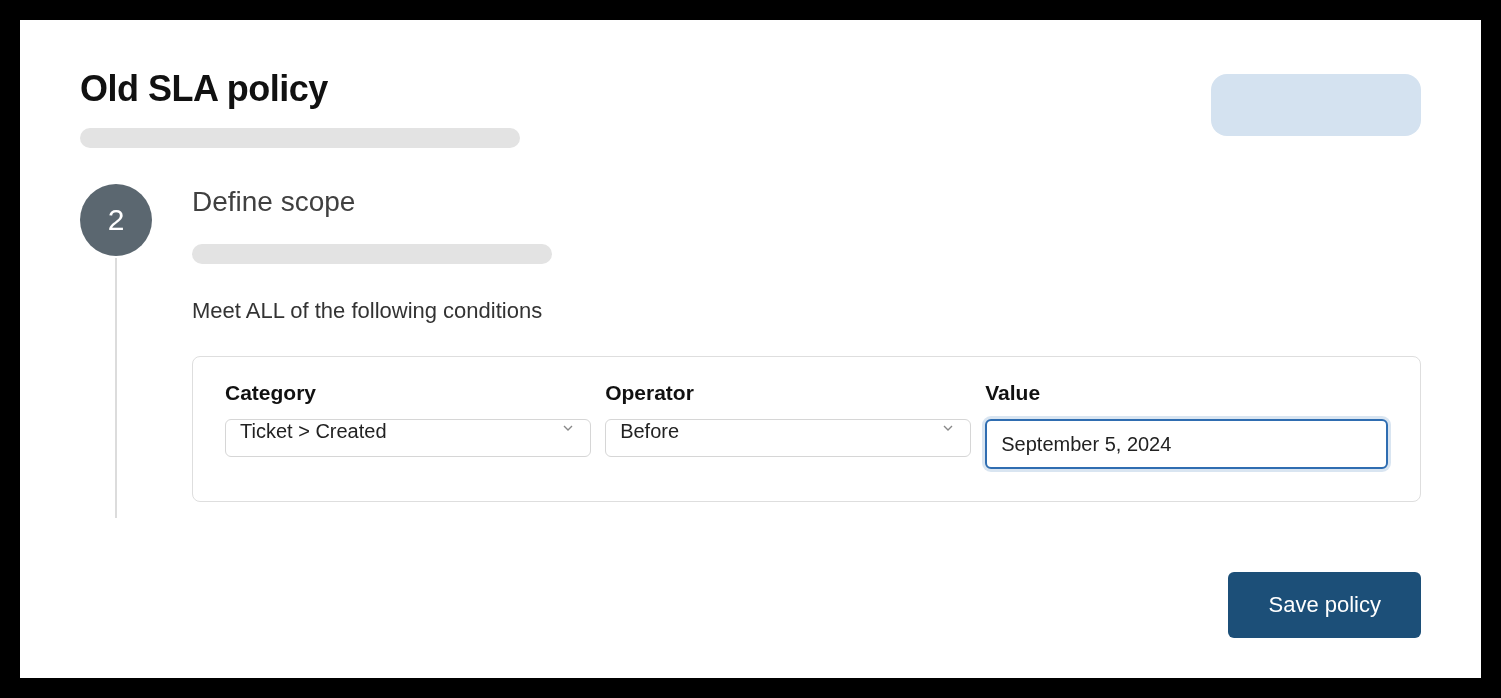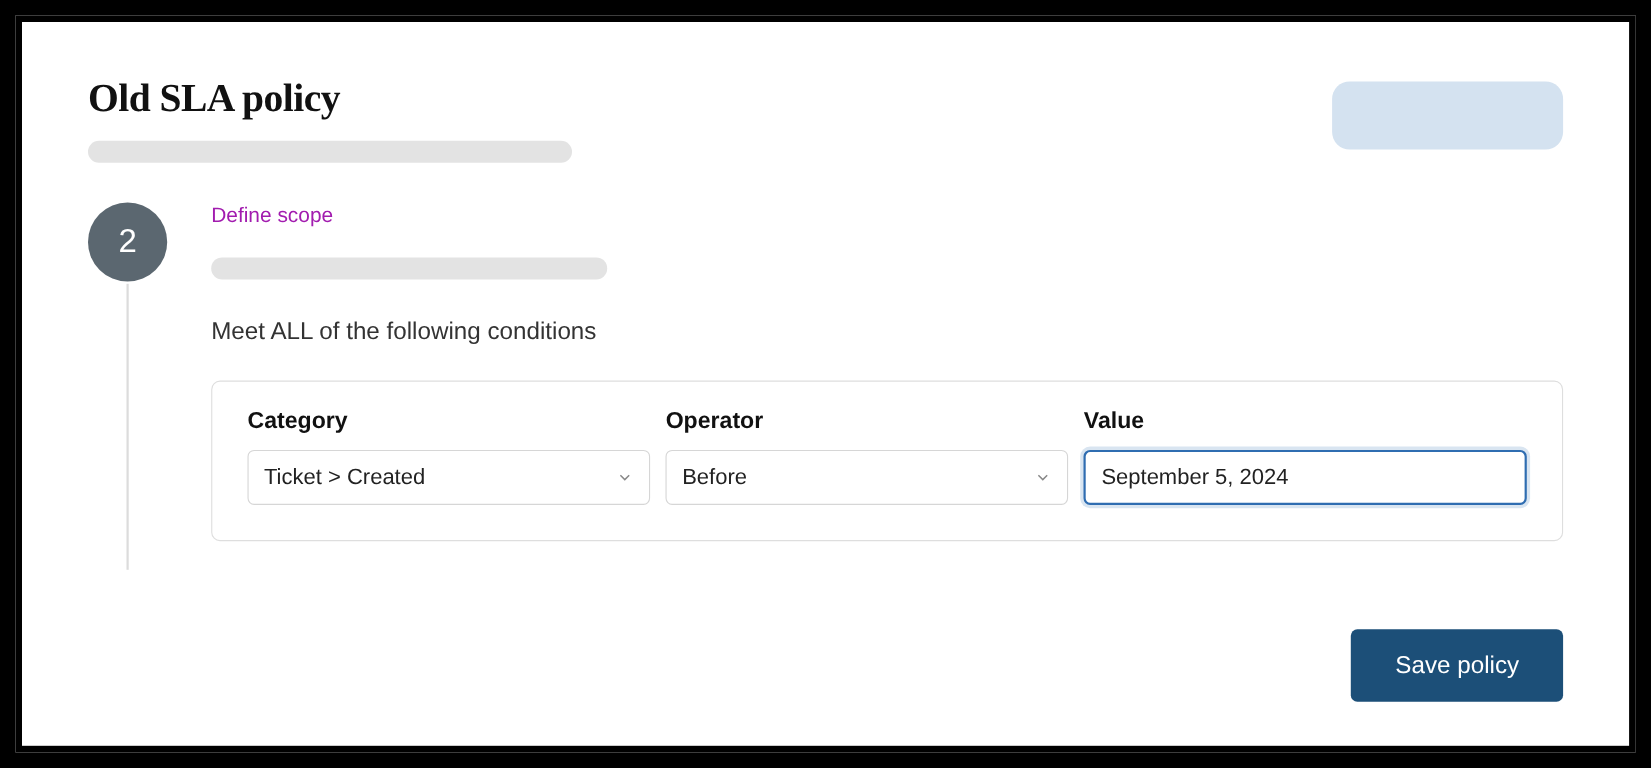--- a/index.html
+++ b/index.html
@@ -17,21 +17,20 @@
       border: 6px solid #000;
       padding: 48px 60px 40px 60px;
       display: flex;
       flex-direction: column;
       position: relative;
     }
     .header-row {
       display: flex;
       justify-content: center;
       align-items: flex-start;
-      font-family: Liberation Serif, serif;
     }
     .title-block { flex: 1; }
     .page-title {
       font-size: 36px;
       font-weight: 600;
       color: #111;
       letter-spacing: -0.5px;
     }
     .placeholder-bar {
       background: #e3e3e3;
@@ -77,22 +76,22 @@
     }
     .step-line {
       width: 2px;
       flex: 1;
       min-height: 260px;
       background: #dcdcdc;
       margin-top: 2px;
     }
     .step-body { flex: 1; padding-top: 2px; }
     .step-label {
-      font-size: 19px;
-      color: #a21caf;
+      font-size: 28px;
+      color: #404040;
       margin-bottom: 26px;
     }
     .conditions-title {
       font-size: 30px;
       font-weight: 500;
       color: #222;
     }
     .meet-text {
       font-size: 22px;
       color: #333;
@@ -110,26 +109,25 @@
       grid-template-columns: 1fr 1fr 1.1fr;
       gap: 14px;
     }
     .col-label {
       font-size: 21px;
       font-weight: 700;
       color: #111;
       margin-bottom: 14px;
     }
     .select-box {
-      height: 50px;
+      height: 38px;
       border: 1px solid #d6d6d6;
       border-radius: 6px;
       padding: 0 14px;
       display: flex;
-      align-items: center;
       justify-content: space-between;
       font-size: 20px;
       color: #222;
       cursor: pointer;
       background: #fff;
     }
     .date-input {
       height: 50px;
       border: 2px solid #2f6db1;
       border-radius: 6px;

